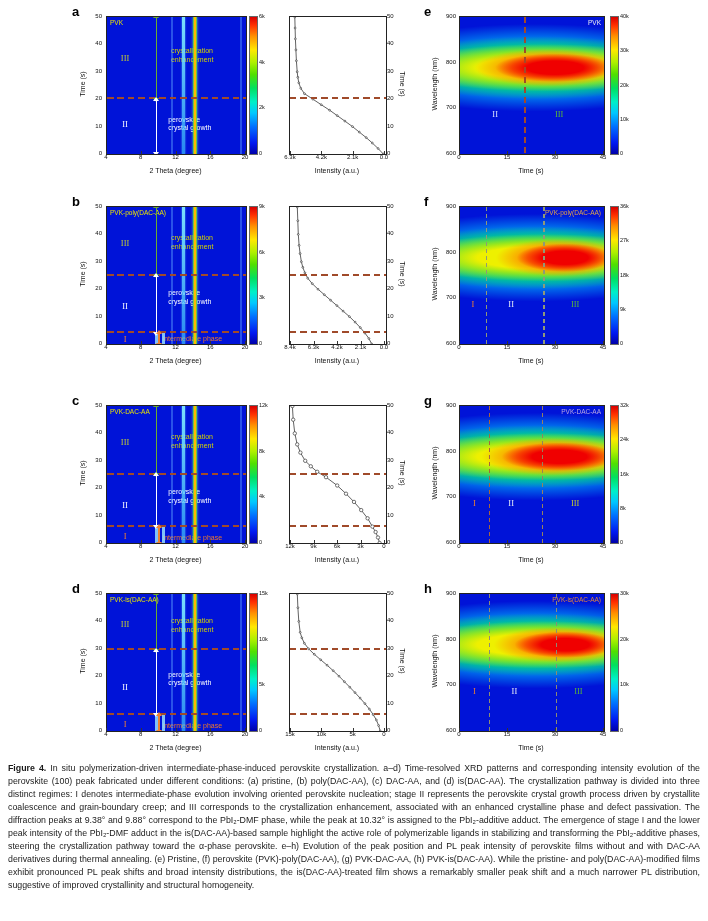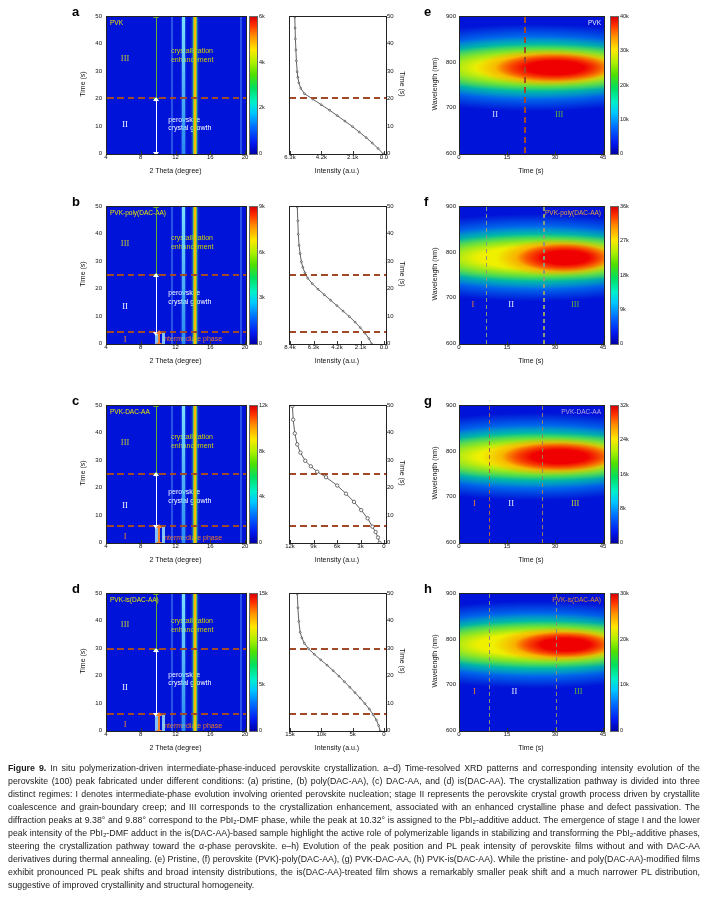--- a/index.html
+++ b/index.html
@@ -566,16 +566,16 @@
       <div class="cbticks pl-cbticks">
           <span class="cbt">30k</span>
           <span class="cbt">20k</span>
           <span class="cbt">10k</span>
           <span class="cbt">0</span>
         </div>
     </div>
     </div>
 
   <div class="caption">
-    <span class="cap-label">Figure 9.</span>
+    <span class="cap-label">Figure 4.</span>
     <span>In situ polymerization-driven intermediate-phase-induced perovskite crystallization. a–d) Time-resolved XRD patterns and corresponding intensity evolution of the perovskite (100) peak fabricated under different conditions: (a) pristine, (b) poly(DAC-AA), (c) DAC-AA, and (d) is(DAC-AA). The crystallization pathway is divided into three distinct regimes: I denotes intermediate-phase evolution involving oriented perovskite nucleation; stage II represents the perovskite crystal growth process driven by crystallite coalescence and grain-boundary creep; and III corresponds to the crystallization enhancement, associated with an enhanced crystalline phase and defect passivation. The diffraction peaks at 9.38° and 9.88° correspond to the PbI₂-DMF phase, while the peak at 10.32° is assigned to the PbI₂-additive adduct. The emergence of stage I and the lower peak intensity of the PbI₂-DMF adduct in the is(DAC-AA)-based sample highlight the active role of polymerizable ligands in stabilizing and transforming the PbI₂-additive phases, steering the crystallization pathway toward the α-phase perovskite. e–h) Evolution of the peak position and PL peak intensity of perovskite films without and with DAC-AA derivatives during thermal annealing. (e) Pristine, (f) perovskite (PVK)-poly(DAC-AA), (g) PVK-DAC-AA, (h) PVK-is(DAC-AA). While the pristine- and poly(DAC-AA)-modified films exhibit pronounced PL peak shifts and broad intensity distributions, the is(DAC-AA)-treated film shows a remarkably smaller peak shift and a much narrower PL distribution, suggestive of improved crystallinity and structural homogeneity.</span>
   </div>
 </div>
 
 </body></html>

